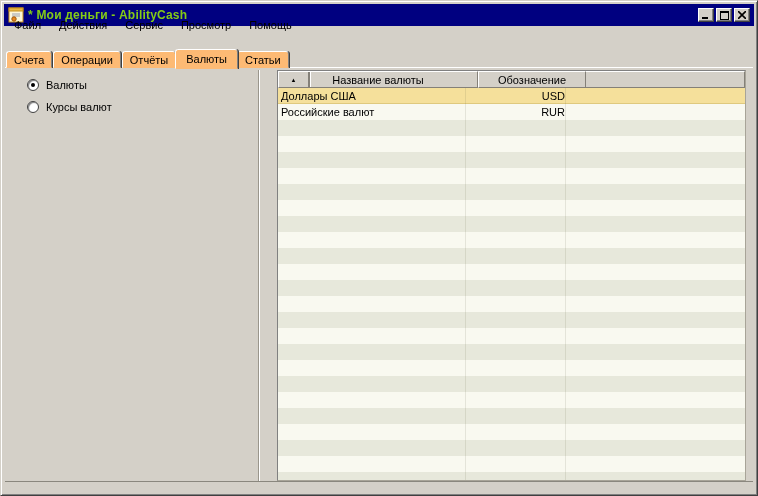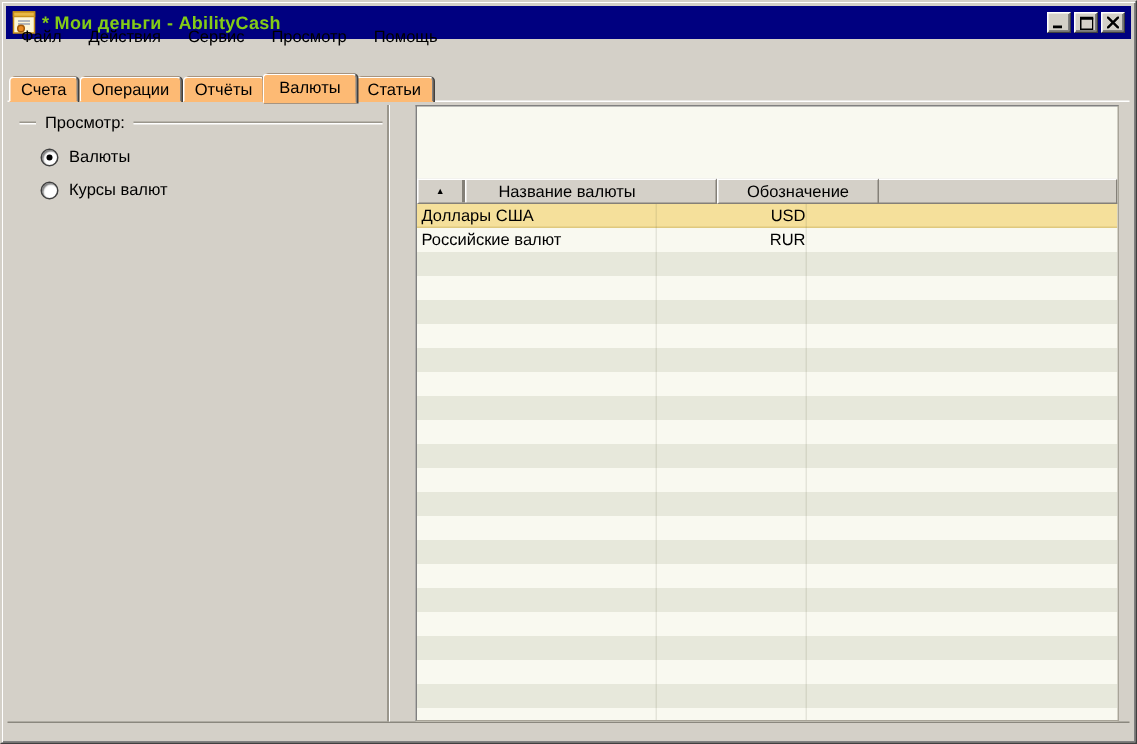--- a/index.html
+++ b/index.html
@@ -94,21 +94,21 @@
     content:""; position:absolute; left:3px; top:3px; width:4px; height:4px;
     border-radius:50%; background:#000;
   }
   
   .grid {
     position:absolute; left:272px; top:2px; right:7px; bottom:0;
     border:1px solid; border-color:#808080 #A8A498 #A8A498 #808080;
     background:#F9F9F0; overflow:hidden;
     display:flex; flex-direction:column;
   }
-  .grid-header { display:flex; height:17px; flex:0 0 auto; background:#D4D0C8;margin-top:48px; }
+  .grid-header { display:flex; height:17px; flex:0 0 auto; background:#D4D0C8; }
   .hcell {
     display:flex; align-items:center; justify-content:center;
     border-top:1px solid #FFFFFF; border-left:1px solid #FFFFFF;
     border-right:1px solid #848078; border-bottom:1px solid #848078;
     position:relative; white-space:nowrap; overflow:hidden;
   }
   .hcell.c1 { width:200px; flex:0 0 auto; }
   .hcell.c2 { width:108px; flex:0 0 auto; }
   .hcell.c3 { flex:1 1 auto; border-left:none; }
   .sortbox {
@@ -118,21 +118,21 @@
     box-shadow: 1px 0 0 #FFFFFF;
     font-size:6px; line-height:1; color:#000;
   }
   .grid-body { flex:1 1 auto; overflow:hidden; }
   .grow { display:flex; height:16px; }
   .gcell {
     overflow:hidden; white-space:nowrap;
     border-right:1px solid rgba(90,95,60,0.13);
     padding-top:2px;
   }
-  .gcell.c1 { width:160px; flex:0 0 auto; padding-left:3px; }
+  .gcell.c1 { width:188px; flex:0 0 auto; padding-left:3px; }
   .gcell.c2 { width:100px; flex:0 0 auto; text-align:right; }
   .gcell.c3 { flex:1 1 auto; border-right:none; }
   .grow.odd  { background:#F9F9F0; }
   .grow.even { background:#E7E8DB; }
   .grow.selected { background:#F5E09B; box-shadow: inset 0 -1px 0 rgba(160,130,40,0.25); }
 </style>
 </head>
 <body>
 
 <div class="window">
@@ -178,25 +178,20 @@
       <span class="tab">Счета</span>
       <span class="tab">Операции</span>
       <span class="tab">Отчёты</span>
       <span class="tab active">Валюты</span>
       <span class="tab">Статьи</span>
     </div>
 
   <div class="client">
 
     <div class="left-panel">
-      <div class="group-header">
-        <span class="dash"></span>
-        <span>Просмотр:</span>
-        <span class="line"></span>
-      </div>
       <div id="radio-group">
           <label class="radio-option">
             <span class="radio-circle checked"></span>
             <span>Валюты</span>
           </label>
           <label class="radio-option">
             <span class="radio-circle"></span>
             <span>Курсы валют</span>
           </label>
         </div>

